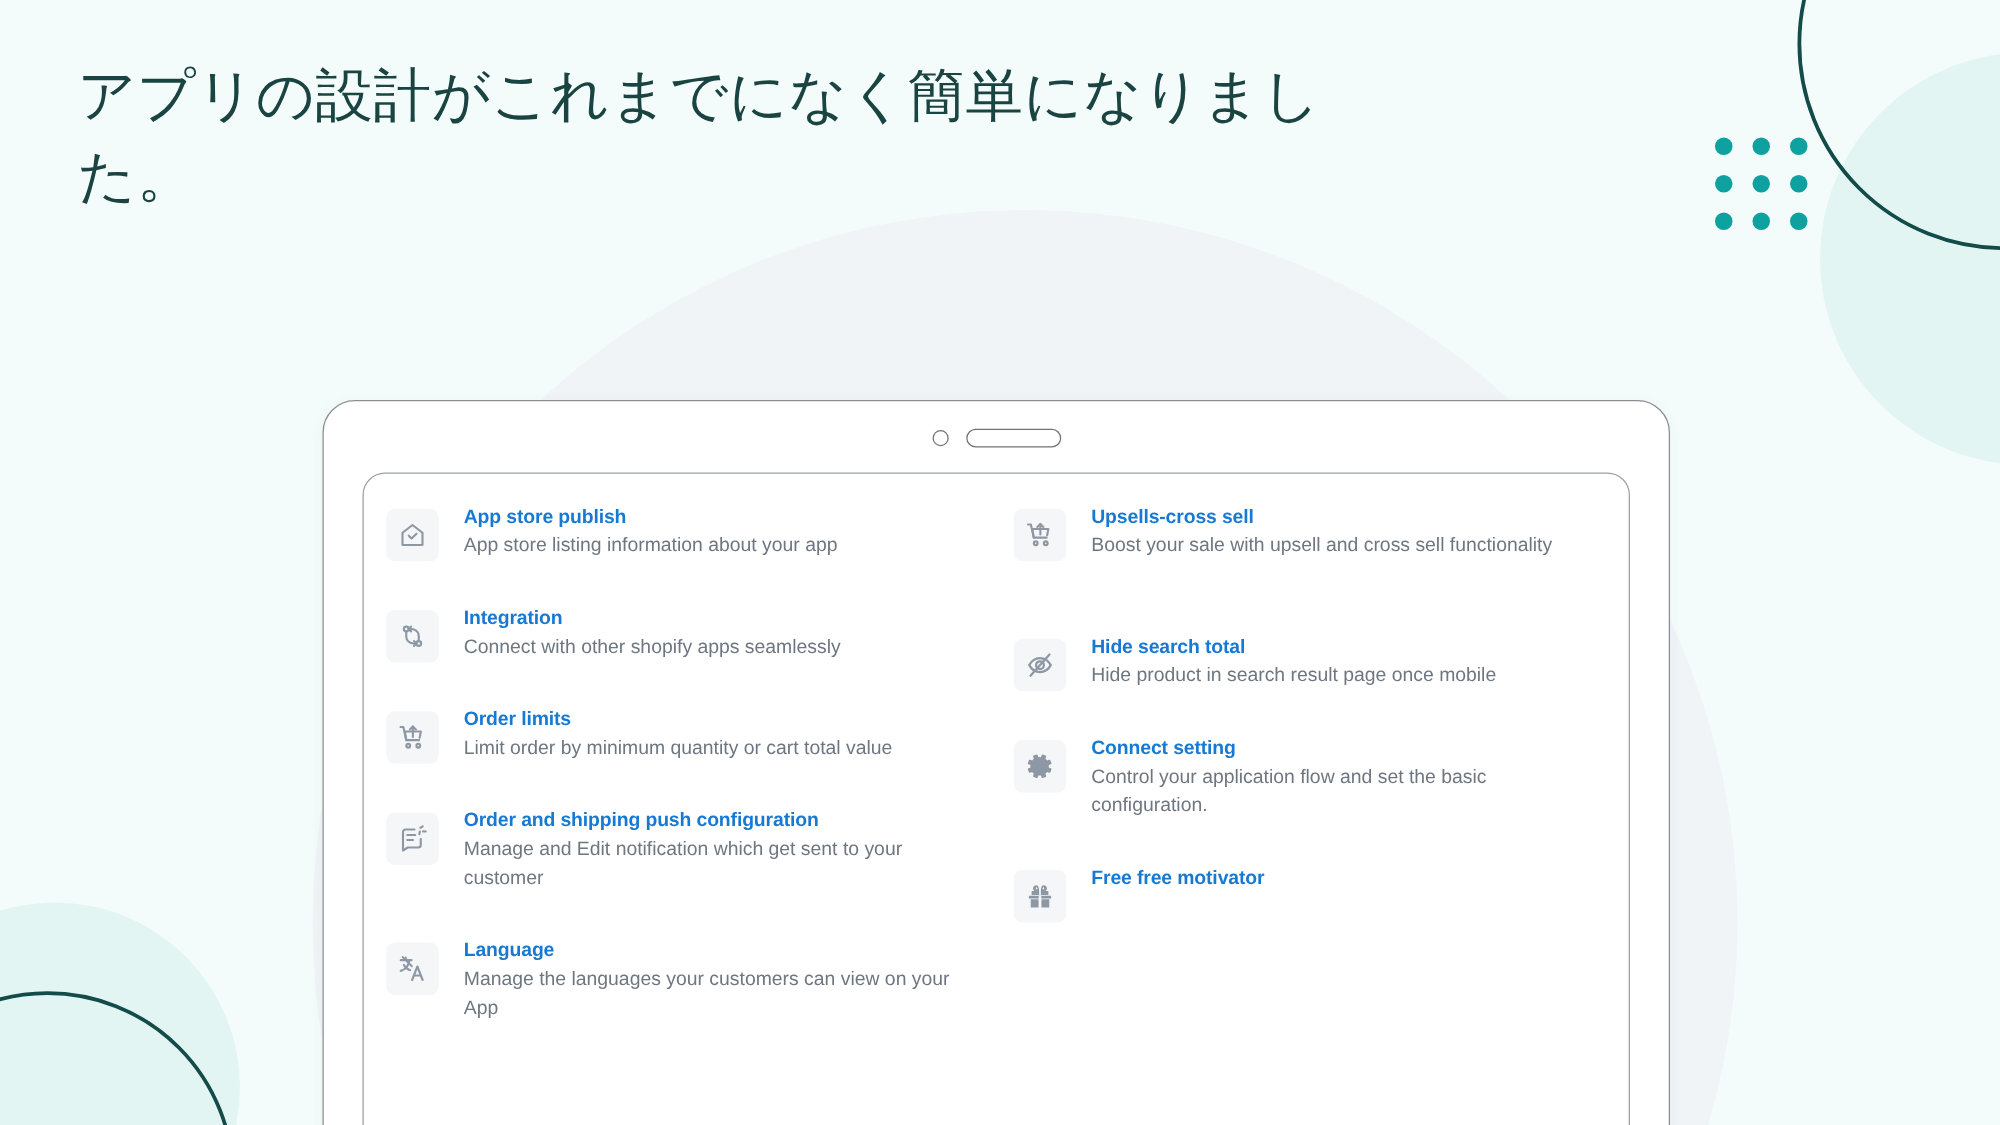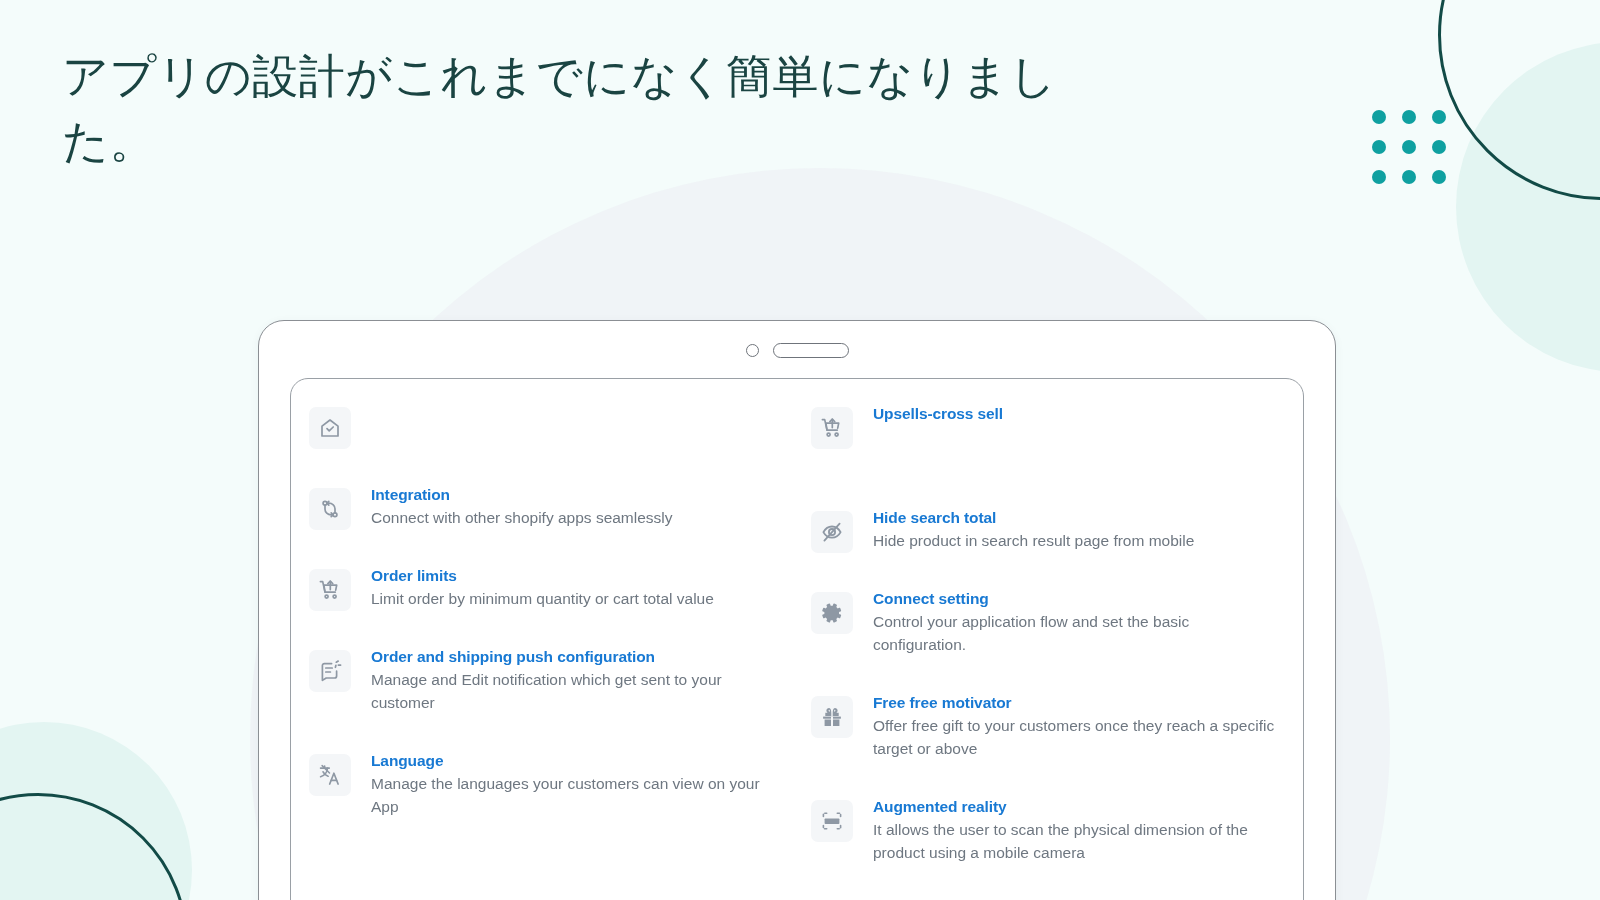--- a/index.html
+++ b/index.html
@@ -187,20 +187,24 @@
     <div class="screen">
       <div class="features">
         <div class="col" id="col-left">
             <div class="feature">
               <div class="icon-tile">
                 <svg width="24" height="24" viewBox="0 0 24 24" fill="none" stroke="#8e98a4" stroke-width="1.7" stroke-linecap="round" stroke-linejoin="round">
                   <path d="M4 10.2 12 4l8 6.2V20H4z"></path>
                   <path d="M9 12.6l2.2 2.2L15.2 11"></path>
                 </svg>
               </div>
+              <div class="f-text">
+                <div class="f-title">App store publish</div>
+                <div class="f-desc">App store listing information about your app</div>
+              </div>
             </div>
             <div class="feature">
               <div class="icon-tile">
                 <svg width="24" height="24" viewBox="0 0 24 24" fill="none" stroke="#8e98a4" stroke-width="1.7" stroke-linecap="round" stroke-linejoin="round">
                   <circle cx="7" cy="6.2" r="1.9"></circle>
                   <circle cx="17" cy="17.8" r="1.9"></circle>
                   <path d="M7 8.1v4.2c0 3 2.6 5.5 6.2 5.5h1.9"></path>
                   <path d="M13.2 15.9l1.9 1.9-1.9 1.9"></path>
                   <path d="M17 15.9v-4.2c0-3-2.6-5.5-6.2-5.5H8.9"></path>
                   <path d="M10.8 4.3L8.9 6.2l1.9 1.9"></path>
@@ -264,33 +268,34 @@
                   <path d="M2.4 3.6h2.3l2.3 10.5h10.3"></path>
                   <path d="M7 14.1 5.9 7.2h12.8l-1 5"></path>
                   <circle cx="8.6" cy="18.6" r="1.5"></circle>
                   <circle cx="16.6" cy="18.6" r="1.5"></circle>
                   <path d="M12.3 11.6V3.3"></path>
                   <path d="M9.9 5.6l2.4-2.4 2.4 2.4"></path>
                 </svg>
               </div>
               <div class="f-text">
                 <div class="f-title">Upsells-cross sell</div>
+                <div class="f-desc">Boost your sale with upsell and cross sell functionality</div>
               </div>
             </div>
             <div class="feature">
               <div class="icon-tile">
                 <svg width="24" height="24" viewBox="0 0 24 24" fill="none" stroke="#8e98a4" stroke-width="1.8" stroke-linecap="round" stroke-linejoin="round">
                   <path d="M3.4 12.1c1.9-3.5 5-5.6 8.6-5.6s6.7 2.1 8.6 5.6c-1.9 3.5-5 5.6-8.6 5.6s-6.7-2.1-8.6-5.6z"></path>
                   <circle cx="12" cy="12.1" r="3.1"></circle>
                   <path d="M4.4 20.6 19.6 3.6"></path>
                 </svg>
               </div>
               <div class="f-text">
                 <div class="f-title">Hide search total</div>
-                <div class="f-desc">Hide product in search result page from mobile</div>
+                <div class="f-desc">Hide product in search result page once mobile</div>
               </div>
             </div>
             <div class="feature tall">
               <div class="icon-tile">
                 <svg width="24" height="24" viewBox="0 0 24 24" fill="#8e98a4">
                   <path d="M12 8.1a3.9 3.9 0 1 0 0 7.8 3.9 3.9 0 0 0 0-7.8zm0 6a2.1 2.1 0 1 1 0-4.2 2.1 2.1 0 0 1 0 4.2z"></path>
                   <path d="M20.6 13.6l-1.6-.6a7.4 7.4 0 0 0 0-2l1.6-.6a.8.8 0 0 0 .5-1l-.8-2.1a.8.8 0 0 0-1-.5l-1.6.6a7.4 7.4 0 0 0-1.4-1.4l.6-1.6a.8.8 0 0 0-.5-1L14.3 2.6a.8.8 0 0 0-1 .5l-.6 1.6a7.4 7.4 0 0 0-2 0l-.6-1.6a.8.8 0 0 0-1-.5L7 3.4a.8.8 0 0 0-.5 1l.6 1.6a7.4 7.4 0 0 0-1.4 1.4l-1.6-.6a.8.8 0 0 0-1 .5l-.8 2.1a.8.8 0 0 0 .5 1l1.6.6a7.4 7.4 0 0 0 0 2l-1.6.6a.8.8 0 0 0-.5 1l.8 2.1a.8.8 0 0 0 1 .5l1.6-.6a7.4 7.4 0 0 0 1.4 1.4l-.6 1.6a.8.8 0 0 0 .5 1l2.1.8a.8.8 0 0 0 1-.5l.6-1.6a7.4 7.4 0 0 0 2 0l.6 1.6a.8.8 0 0 0 1 .5l2.1-.8a.8.8 0 0 0 .5-1l-.6-1.6a7.4 7.4 0 0 0 1.4-1.4l1.6.6a.8.8 0 0 0 1-.5l.8-2.1a.8.8 0 0 0-.5-1z"></path>
                 </svg>
               </div>
               <div class="f-text">
@@ -303,35 +308,20 @@
                 <svg width="24" height="24" viewBox="0 0 24 24" fill="#8e98a4">
                   <path d="M3.1 11.6h17.8v2.1H3.1z"></path>
                   <path d="M4.6 14.4h6.4v6.6H4.6zM13 14.4h6.4v6.6H13z"></path>
                   <path d="M11 11.6h2v9.4h-2z" fill="#f4f6f8"></path>
                   <path d="M9.1 3.1c-1.5 0-2.7 1.1-2.7 2.5 0 .9.5 1.7 1.2 2.1H5.3v3.3h6V8.1c0-2.7-.6-5-2.2-5zm0 1.7c.4 0 .8.5.9 1.6h-.9a.9.9 0 0 1 0-1.6z"></path>
                   <path d="M14.9 3.1c1.5 0 2.7 1.1 2.7 2.5 0 .9-.5 1.7-1.2 2.1h2.3v3.3h-6V8.1c0-2.7.6-5 2.2-5zm0 1.7c-.4 0-.8.5-.9 1.6h.9a.9.9 0 0 0 0-1.6z"></path>
                 </svg>
               </div>
               <div class="f-text">
                 <div class="f-title">Free free motivator</div>
-                <div class="f-desc">Offer free gift to your customers once they reach a specific target or above</div>
-              </div>
-            </div>
-            <div class="feature tall">
-              <div class="icon-tile">
-                <svg width="24" height="24" viewBox="0 0 24 24" fill="none">
-                  <g stroke="#8e98a4" stroke-width="1.6" stroke-linecap="round" stroke-dasharray="2.2 2.4">
-                    <path d="M3.4 7.4V4.2h3.3M17.3 4.2h3.3v3.2M20.6 16.6v3.2h-3.3M6.7 19.8H3.4v-3.2"></path>
-                  </g>
-                  <rect x="4.6" y="9.4" width="14.8" height="5.6" rx="0.8" fill="#8e98a4"></rect>
-                </svg>
-              </div>
-              <div class="f-text">
-                <div class="f-title">Augmented reality</div>
-                <div class="f-desc">It allows the user to scan the physical dimension of the product using a mobile camera</div>
               </div>
             </div>
           </div>
       </div>
     </div>
   </div>
 
 </div>
 
 </body></html>

